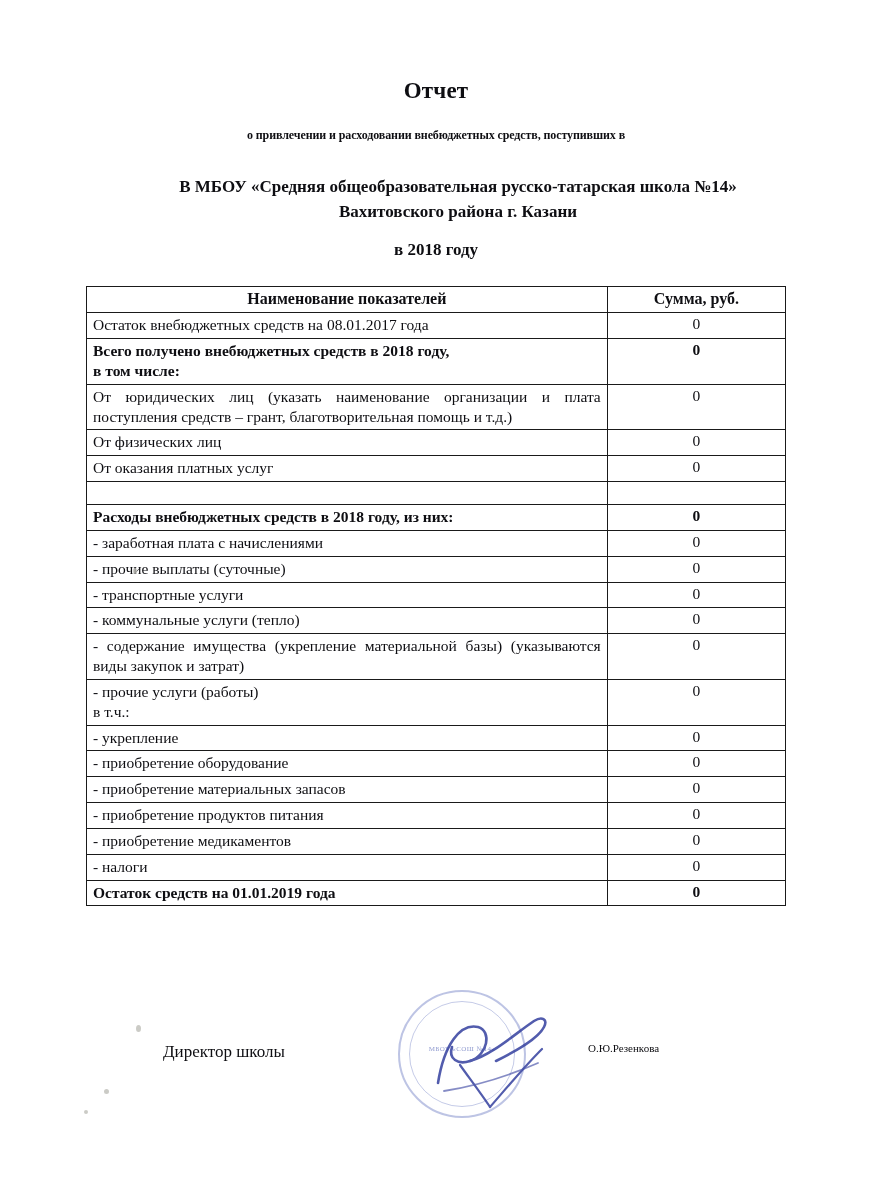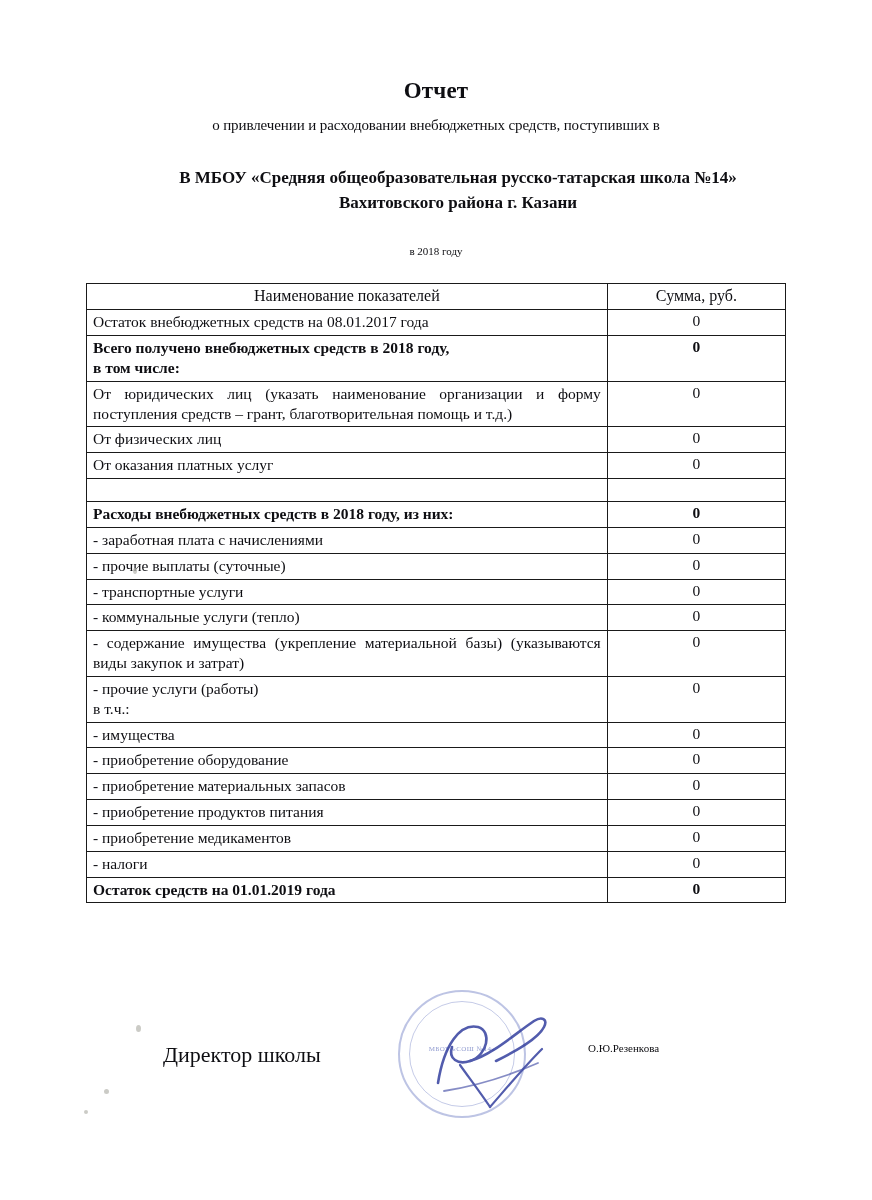--- a/index.html
+++ b/index.html
@@ -23,56 +23,56 @@
   .doc-head {
     text-align: center;
     padding-top: 78px;
   }
   .title-main {
     font-size: 23px;
     font-weight: bold;
     letter-spacing: 0.2px;
   }
   .subtitle-1 {
-    font-size: 15px;
-    font-weight: normal;
-    margin-top: 13px;
+    font-size: 12px;
+    font-weight: bold;
+    margin-top: 24px;
     letter-spacing: -0.1px;
   }
   .subtitle-2 {
     font-size: 17px;
     font-weight: bold;
     margin-top: 32px;
     line-height: 1.45;
     padding-left: 44px;
   }
   .subtitle-3 {
-    font-size: 11px;
-    font-weight: normal;
-    margin-top: 30px;
+    font-size: 17px;
+    font-weight: bold;
+    margin-top: 16px;
   }
   .table-wrap {
     margin: 26px auto 0 auto;
     width: 700px;
   }
   table.report {
     border-collapse: collapse;
     width: 100%;
     table-layout: fixed;
   }
   table.report th,
   table.report td {
     border: 1px solid #1a1a1a;
     font-size: 15.5px;
     vertical-align: top;
     padding: 2px 6px 3px 6px;
   }
   table.report th {
     text-align: center;
-    font-weight: normal;
+    font-weight: bold;
     font-size: 16px;
     padding: 3px 4px 4px 4px;
   }
   col.c-name { width: 74.5%; }
   col.c-sum  { width: 25.5%; }
   td.name {
     text-align: left;
     line-height: 1.28;
   }
   td.name.just {
@@ -89,21 +89,21 @@
     position: absolute;
     left: 0;
     right: 0;
     top: 1030px;
     height: 60px;
   }
   .sig-left {
     position: absolute;
     left: 163px;
     top: 12px;
-    font-size: 22px;
+    font-size: 17px;
     text-align: center;
   }
   .sig-right {
     position: absolute;
     left: 588px;
     top: 12px;
     font-size: 11px;
   }
   
   .stamp {
@@ -182,21 +182,21 @@
       <tbody>
           <tr>
             <td class="name"><span>Остаток внебюджетных средств на 08.01.2017 года</span></td>
             <td class="sum">0</td>
           </tr>
           <tr class="bold">
             <td class="name"><span>Всего получено внебюджетных средств в 2018 году,</span><span class="nowrap-sub">в том числе:</span></td>
             <td class="sum">0</td>
           </tr>
           <tr>
-            <td class="name just"><span>От юридических лиц (указать наименование организации и форму поступления средств – грант, благотворительная помощь и т.д.)</span></td>
+            <td class="name just"><span>От юридических лиц (указать наименование организации и плата поступления средств – грант, благотворительная помощь и т.д.)</span></td>
             <td class="sum">0</td>
           </tr>
           <tr>
             <td class="name"><span>От физических лиц</span></td>
             <td class="sum">0</td>
           </tr>
           <tr>
             <td class="name"><span>От оказания платных услуг</span></td>
             <td class="sum">0</td>
           </tr>
@@ -226,21 +226,21 @@
           </tr>
           <tr>
             <td class="name just"><span>- содержание имущества (укрепление материальной базы) (указываются виды закупок и затрат)</span></td>
             <td class="sum">0</td>
           </tr>
           <tr>
             <td class="name"><span>- прочие услуги (работы)</span><span class="nowrap-sub"> в т.ч.:</span></td>
             <td class="sum">0</td>
           </tr>
           <tr>
-            <td class="name"><span>- имущества</span></td>
+            <td class="name"><span>- укрепление</span></td>
             <td class="sum">0</td>
           </tr>
           <tr>
             <td class="name"><span>- приобретение оборудование</span></td>
             <td class="sum">0</td>
           </tr>
           <tr>
             <td class="name"><span>- приобретение материальных запасов</span></td>
             <td class="sum">0</td>
           </tr>

